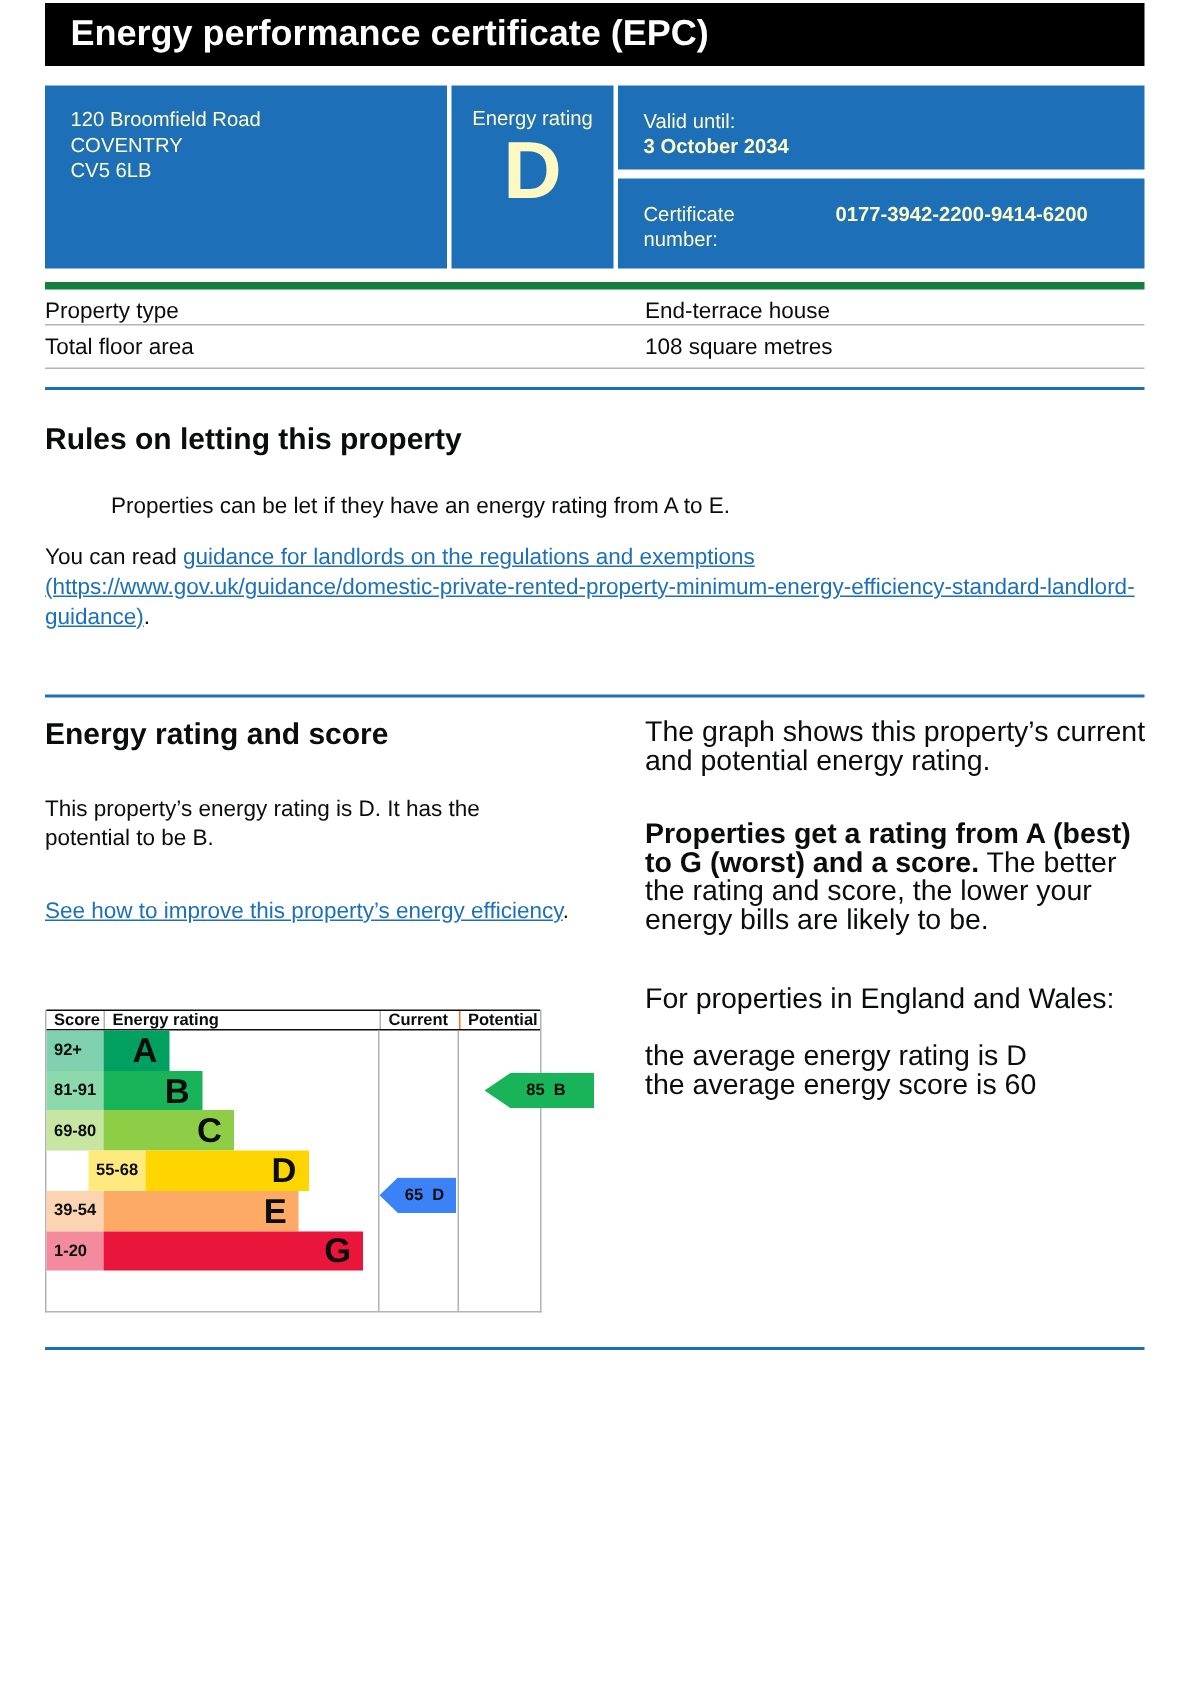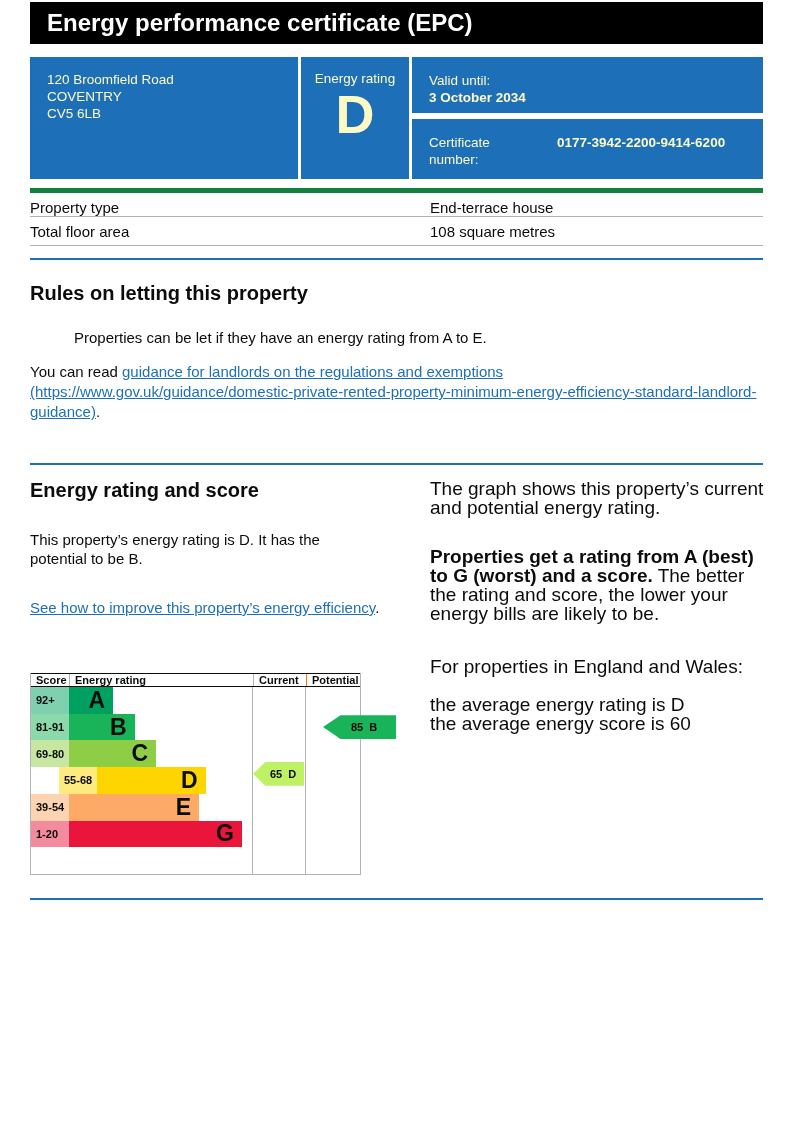--- a/index.html
+++ b/index.html
@@ -171,21 +171,21 @@
         <div class="epc-row">
           <div class="epc-score-cell" style="background: rgb(253, 212, 178);">39-54</div>
           <div class="epc-bar" style="background: rgb(252, 170, 101); width: 130.1px;">E</div>
         </div>
         <div class="epc-row">
           <div class="epc-score-cell" style="background: rgb(244, 138, 157);">1-20</div>
           <div class="epc-bar" style="background: rgb(233, 21, 59); width: 173px;">G</div>
         </div>
         <div class="epc-sep sep1"></div>
       <div class="epc-sep sep2"></div>
-      <div class="epc-arrow arrow-current" style="background: #bef264; top: 75px;">
+      <div class="epc-arrow arrow-current" style="background: #3b82f6; top: 98px;">
         <span>65</span>
           <span>D</span>
       </div>
       <div class="epc-arrow arrow-potential" style="background: rgb(25, 180, 89); top: 28.21px;">
         <span>85</span>
           <span>B</span>
       </div>
     </div>
   </div>
 

